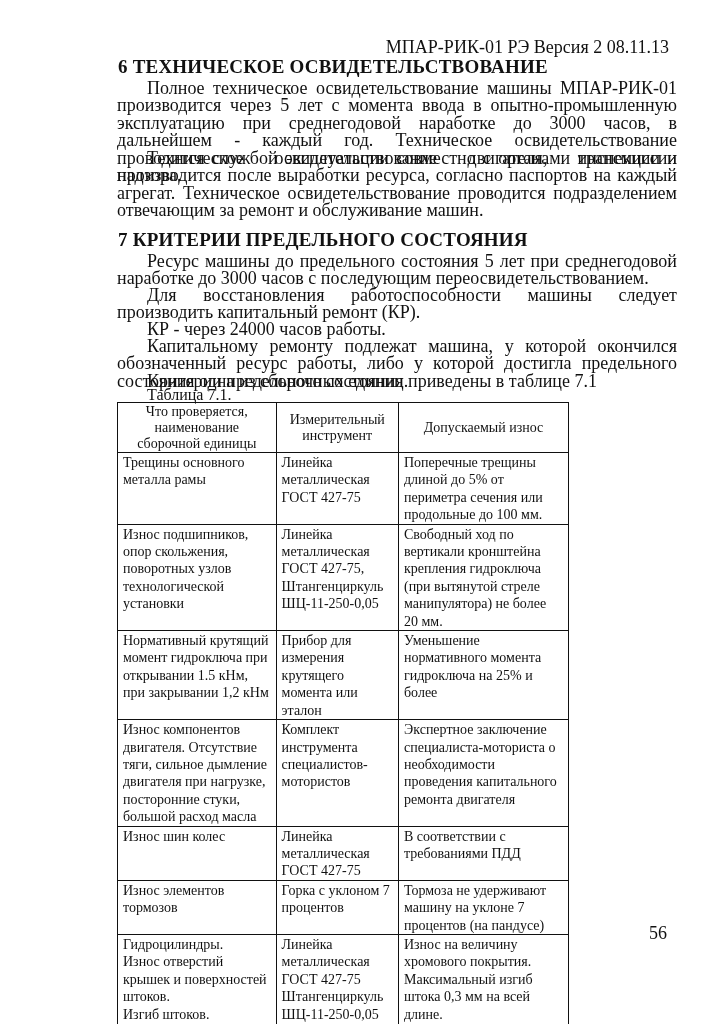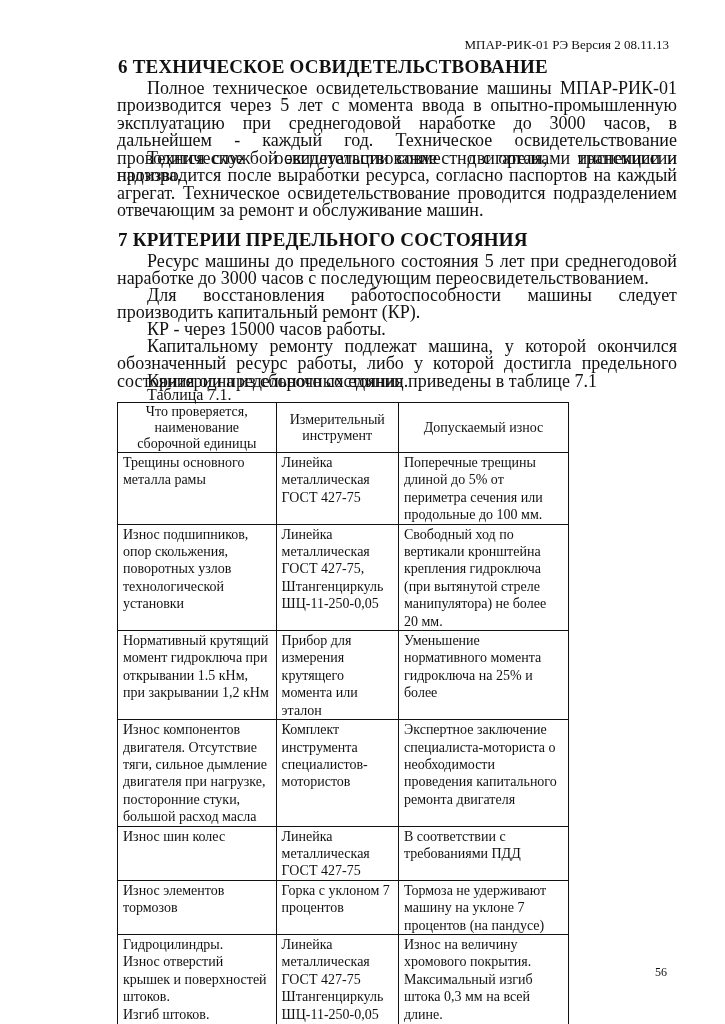--- a/index.html
+++ b/index.html
@@ -1,43 +1,43 @@
 <!DOCTYPE html>
 <html><head>
 <meta charset="utf-8">
 <style>
   html, body { margin: 0; padding: 0; background: #ffffff; }
   body { width: 725px; height: 1024px; position: relative; overflow: hidden;
          font-family: "Liberation Serif", "DejaVu Serif", serif; color: #111; }
-  .hdr { position: absolute; top: 37px; right: 56px; font-size: 13px; }
+  .hdr { position: absolute; top: 37px; right: 56px; font-size: 18px; }
   .h { position: absolute; left: 118px; font-weight: bold; font-size: 19px; letter-spacing: 0.2px; }
   .p { position: absolute; left: 117px; width: 560px; font-size: 18px; line-height: 17.4px;
        text-align: justify; text-indent: 30px; }
   .caption { position: absolute; left: 147px; font-size: 16px; }
   table { position: absolute; left: 117px; top: 402px; width: 452px; border-collapse: collapse;
           font-size: 14px; line-height: 17.4px; }
   td, th { border: 1.3px solid #111; vertical-align: top; padding: 1px 5px 0 5px; font-weight: normal; }
   th { text-align: center; vertical-align: middle; line-height: 16px; font-size: 14px; }
   col.c1 { width: 200px; } col.c2 { width: 131px; } col.c3 { width: 230px; }
   .cell-line { display: block; }
-  .pagenum { position: absolute; right: 58px; top: 965px; font-size: 12px; }
+  .pagenum { position: absolute; right: 58px; top: 923px; font-size: 18px; }
 </style>
 </head>
 <body>
 
 <div class="hdr">МПАР-РИК-01 РЭ Версия 2 08.11.13</div>
 
 <div class="h" style="top:56px;">6 ТЕХНИЧЕСКОЕ ОСВИДЕТЕЛЬСТВОВАНИЕ</div>
 <div class="p" style="top:80px;">Полное техническое освидетельствование машины МПАР-РИК-01 производится через 5 лет с момента ввода в опытно-промышленную эксплуатацию при среднегодовой наработке до 3000 часов, в дальнейшем - каждый год. Техническое освидетельствование проводится службой эксплуатации совместно с органами инспекции и надзора.</div>
 <div class="p" style="top:150px;">Техническое освидетельствование двигателя, трансмиссии производится после выработки ресурса, согласно паспортов на каждый агрегат. Техническое освидетельствование проводится подразделением отвечающим за ремонт и обслуживание машин.</div>
 
 <div class="h" style="top:229px;">7 КРИТЕРИИ ПРЕДЕЛЬНОГО СОСТОЯНИЯ</div>
 <div class="p" style="top:253px;">Ресурс машины до предельного состояния 5 лет при среднегодовой наработке до 3000 часов с последующим переосвидетельствованием.</div>
 <div class="p" style="top:287px;">Для восстановления работоспособности машины следует производить капитальный ремонт (КР).</div>
-<div class="p" style="top:321px;">КР  -  через 15000 часов работы.</div>
+<div class="p" style="top:321px;">КР  -  через 24000 часов работы.</div>
 <div class="p" style="top:338px;">Капитальному ремонту подлежат машина, у которой окончился обозначенный ресурс работы, либо у которой достигла предельного состояния одна из сборочных единиц.</div>
 <div class="p" style="top:373px;">Критерии предельного состояния приведены в таблице 7.1</div>
 <div class="caption" style="top:386px;">Таблица 7.1.</div>
 
 <table>
   <colgroup>
       <col class="c1">
       <col class="c2">
       <col class="c3">
     </colgroup>

